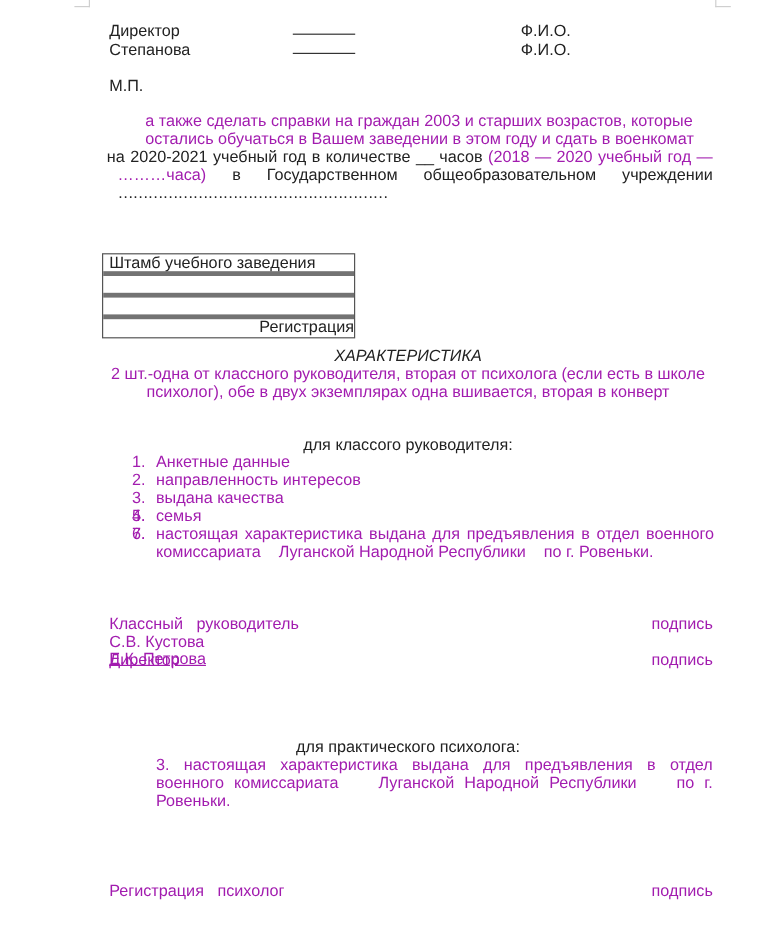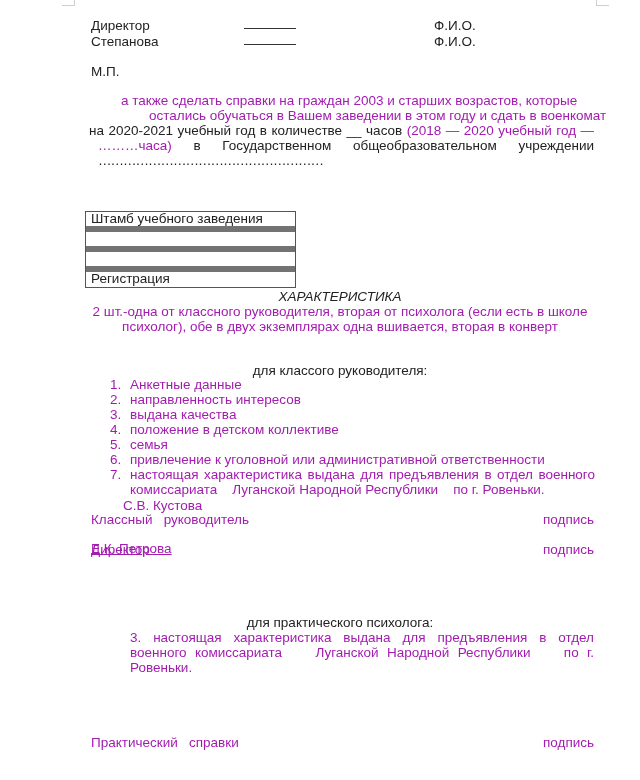--- a/index.html
+++ b/index.html
@@ -8,22 +8,22 @@
     font-family: "Liberation Sans", sans-serif; font-size: 13.5px; color: #222222;
   }
   .abs { position: absolute; white-space: nowrap; line-height: 15px; }
   .red { color: #a21caf; }
   .corner { position: absolute; top: 0; width: 12px; height: 5px; border-color: #cfcfcf; border-style: solid; }
   .corner-l { left: 62px; border-width: 0 1px 1px 0; }
   .corner-r { left: 596px; border-width: 0 0 1px 1px; }
   .blank { position: absolute; width: 52px; border-bottom: 1px solid #333; }
   .just { position: absolute; left: 89px; width: 505px; text-align: justify; text-align-last: justify; white-space: normal; line-height: 15px; }
   .stamp { position: absolute; left: 85px; top: 211px; width: 209px; border: 1px solid #555; border-collapse: collapse; }
-  .stamp div { height: 14px; border-bottom: 6px solid #737373; padding-left: 5px; line-height: 14px; font-size: 13.5px; }
-  .stamp div:last-child { border-bottom: none; height: 15px; }
+  .stamp div { height: 14px; border-bottom: 4px solid #737373; padding-left: 5px; line-height: 14px; font-size: 13.5px; }
+  .stamp div:last-child { border-bottom: none; height: 15px; text-align: right; }
   .center { position: absolute; left: 60px; width: 560px; text-align: center; line-height: 15px; }
   .ol { position: absolute; left: 110px; }
   .ol .li { position: relative; line-height: 15px; padding-left: 20px; white-space: nowrap; }
   .ol .li .num { position: absolute; left: 0; }
   .ol .li.wrap { white-space: normal; width: 465px; text-align: justify; text-align-last: left; }
   .psy { position: absolute; left: 130px; width: 464px; line-height: 15px; }
   .psy .p { text-align: justify; }
   .psy .p.lastjust { text-align-last: left; }
   .sig-right { position: absolute; left: 543px; }
 </style>
@@ -37,21 +37,21 @@
 <div class="blank" style="left:244px; top:28px;"></div>
 <div class="abs" style="left:434px; top:18px;">Ф.И.О.</div>
 
 <div class="abs" style="left:91px; top:34px;">Степанова</div>
 <div class="blank" style="left:244px; top:44px;"></div>
 <div class="abs" style="left:434px; top:34px;">Ф.И.О.</div>
 
 <div class="abs" style="left:91px; top:64px;">М.П.</div>
 
 <div class="abs red" style="left:121px; top:93px;">а также сделать справки на граждан 2003 и старших возрастов, которые</div>
-<div class="abs red" style="left:121px; top:108px;margin-left:28px;">остались обучаться в Вашем заведении в этом году и сдать в военкомат</div>
+<div class="abs red" style="left:121px; top:108px;">остались обучаться в Вашем заведении в этом году и сдать в военкомат</div>
 <div class="just" style="top:123px;">
   <span>на 2020-2021 учебный год в количестве __ часов</span>
   <span class="red">(2018 — 2020 учебный год —</span>
 </div>
 <div class="just" style="top:138px; left:98px; width:496px;">
   <span class="red">………часа)</span>
   <span>в Государственном общеобразовательном учреждении</span>
 </div>
 <div class="abs" style="left:98px; top:153px; letter-spacing:-1px;">………………………………………………</div>
 
@@ -64,33 +64,33 @@
 
 <div class="center" style="top:289px;font-style:italic;">ХАРАКТЕРИСТИКА</div>
 <div class="center red" style="top:304px;">2 шт.-одна от классного руководителя, вторая от психолога (если есть в школе</div>
 <div class="center red" style="top:319px;">психолог), обе в двух экземплярах одна вшивается, вторая в конверт</div>
 
 <div class="center" style="top:363px;">для классого руководителя:</div>
 <div class="ol red" style="top:377px;">
   <div class="li"><span class="num">1.</span><span>Анкетные данные</span></div>
   <div class="li"><span class="num">2.</span><span>направленность интересов</span></div>
   <div class="li"><span class="num">3.</span><span>выдана качества</span></div>
-  <div class="li"><span class="num">4.</span><span>положение в детском коллективе</span></div>
+  <div class="li"><span class="num">4.</span></div>
   <div class="li"><span class="num">5.</span><span>семья</span></div>
-  <div class="li"><span class="num">6.</span><span>привлечение к уголовной или административной ответственности</span></div>
+  <div class="li"><span class="num">6.</span></div>
   <div class="li wrap"><span class="num">7.</span><span style="white-space:pre-wrap;">настоящая характеристика выдана для предъявления в отдел военного комиссариата    Луганской Народной Республики    по г. Ровеньки.</span></div>
 </div>
 
 <div class="abs red" style="left:91px; top:512px; white-space:pre;">Классный   руководитель</div>
 <div class="abs red sig-right" style="top:512px;">подпись</div>
-<div class="abs red" style="left:91px; top:498px;margin-left:32px;">С.В. Кустова</div>
+<div class="abs red" style="left:91px; top:527px;">С.В. Кустова</div>
 <div class="abs red" style="left:91px; top:542px;">Директор</div>
 <div class="abs red sig-right" style="top:542px;">подпись</div>
 <div class="abs red" style="left:91px; top:541px;text-decoration:underline;">Е.К. Петрова</div>
 
 <div class="center" style="top:615px;">для практического психолога:</div>
 <div class="psy red" style="top:630px;">
   <div class="p lastjust" style="white-space:pre-wrap;">3. настоящая характеристика выдана для предъявления в отдел военного комиссариата    Луганской Народной Республики    по г. Ровеньки.</div>
 </div>
 
-<div class="abs red" style="left:91px; top:735px; white-space:pre;">Практический   справки</div>
+<div class="abs red" style="left:91px; top:735px; white-space:pre;">Регистрация   психолог</div>
 <div class="abs red sig-right" style="top:735px;">подпись</div>
 <div class="abs red" style="left:91px; top:750px;margin-top:32px;">А.А. Степанова</div>
 
 </body></html>

